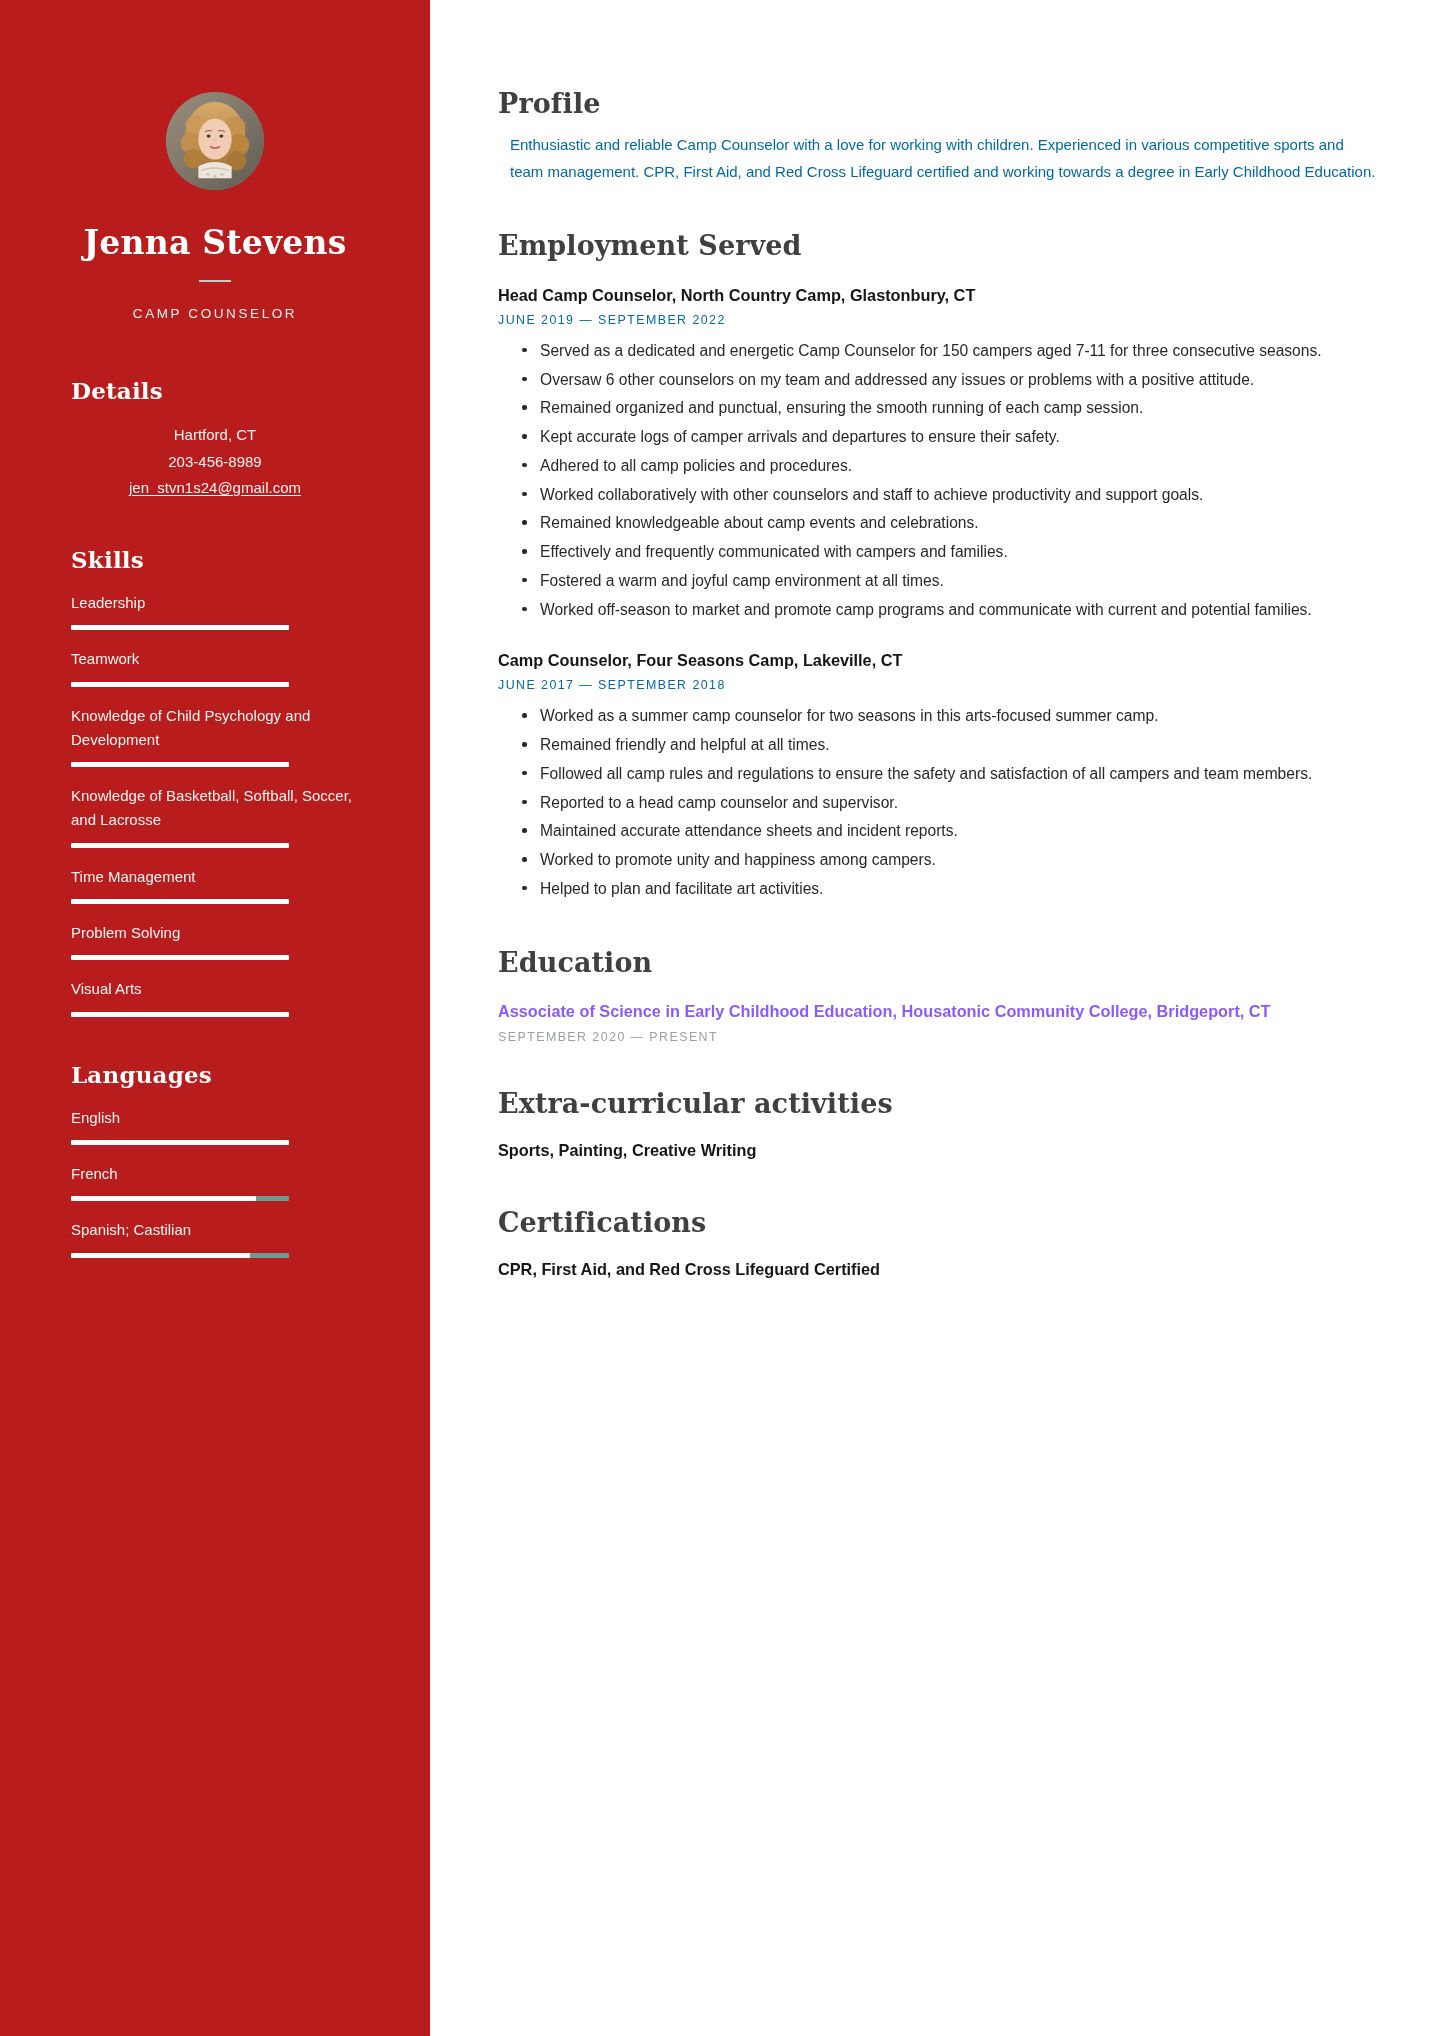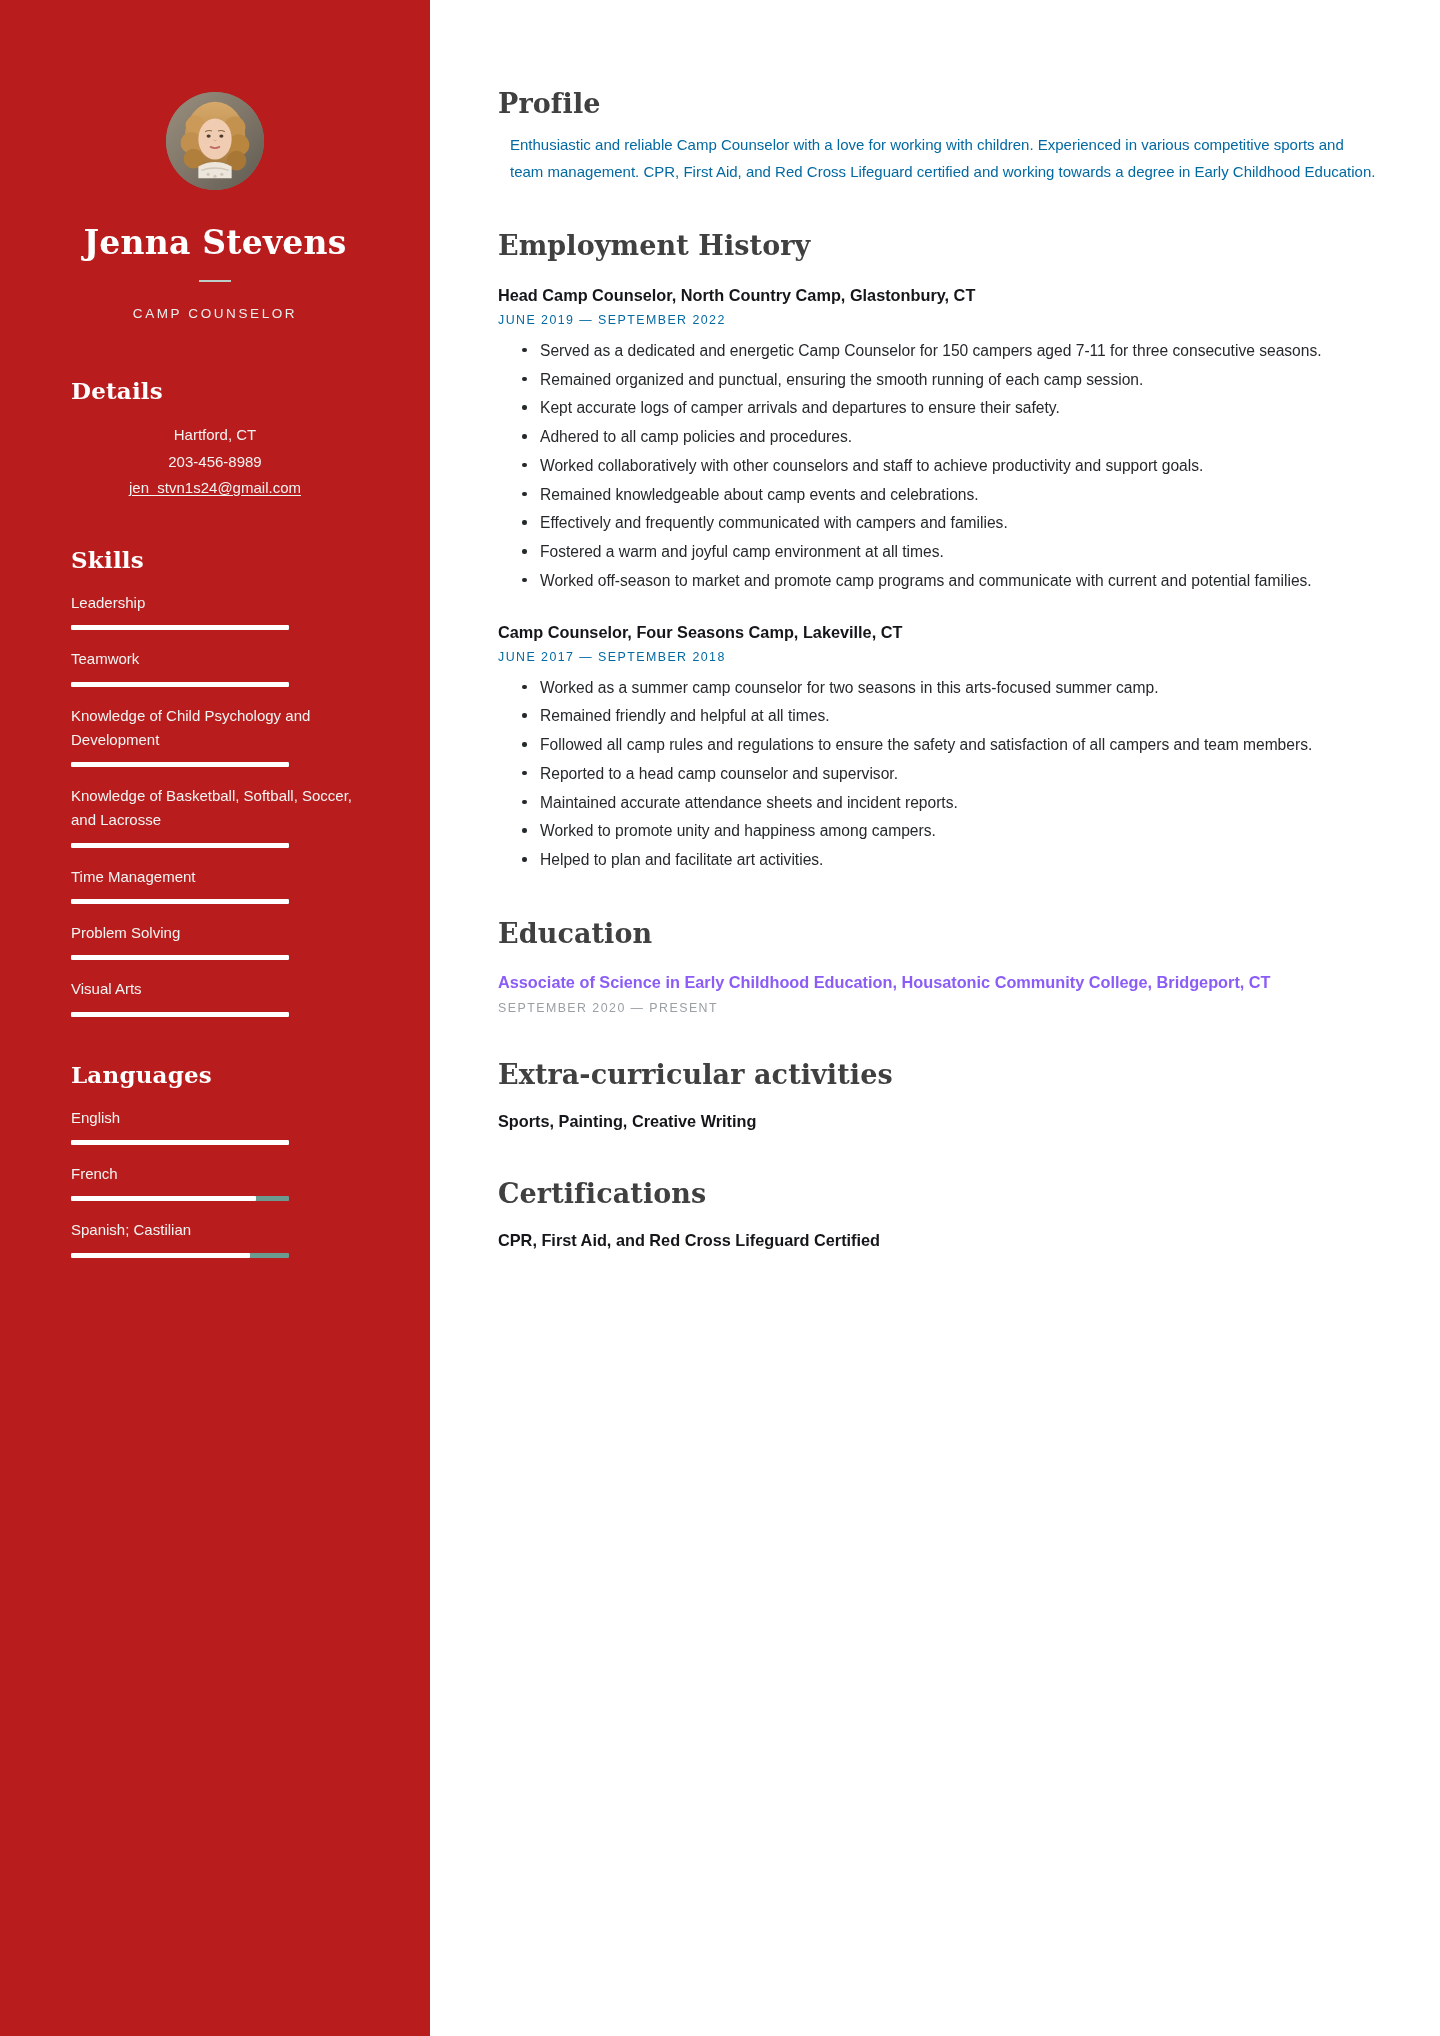--- a/index.html
+++ b/index.html
@@ -324,27 +324,28 @@
   </aside>
 
   <main class="main">
 
     <section>
       <h2 class="sec-heading">Profile</h2>
       <p class="body-text">Enthusiastic and reliable Camp Counselor with a love for working with children. Experienced in various competitive sports and team management. CPR, First Aid, and Red Cross Lifeguard certified and working towards a degree in Early Childhood Education.</p>
     </section>
 
     <section>
-      <h2 class="sec-heading spaced">Employment History</h2>
+      <h2 class="sec-heading spaced">Employment Served</h2>
       <div>
           <div class="job">
             <div class="job-head">Head Camp Counselor, North Country Camp, Glastonbury, CT</div>
             <div class="job-dates">JUNE 2019 — SEPTEMBER 2022</div>
             <ul class="bullets">
               <li>Served as a dedicated and energetic Camp Counselor for 150 campers aged 7-11 for three consecutive seasons.</li>
+              <li>Oversaw 6 other counselors on my team and addressed any issues or problems with a positive attitude.</li>
               <li>Remained organized and punctual, ensuring the smooth running of each camp session.</li>
               <li>Kept accurate logs of camper arrivals and departures to ensure their safety.</li>
               <li>Adhered to all camp policies and procedures.</li>
               <li>Worked collaboratively with other counselors and staff to achieve productivity and support goals.</li>
               <li>Remained knowledgeable about camp events and celebrations.</li>
               <li>Effectively and frequently communicated with campers and families.</li>
               <li>Fostered a warm and joyful camp environment at all times.</li>
               <li>Worked off-season to market and promote camp programs and communicate with current and potential families.</li>
             </ul>
           </div>

